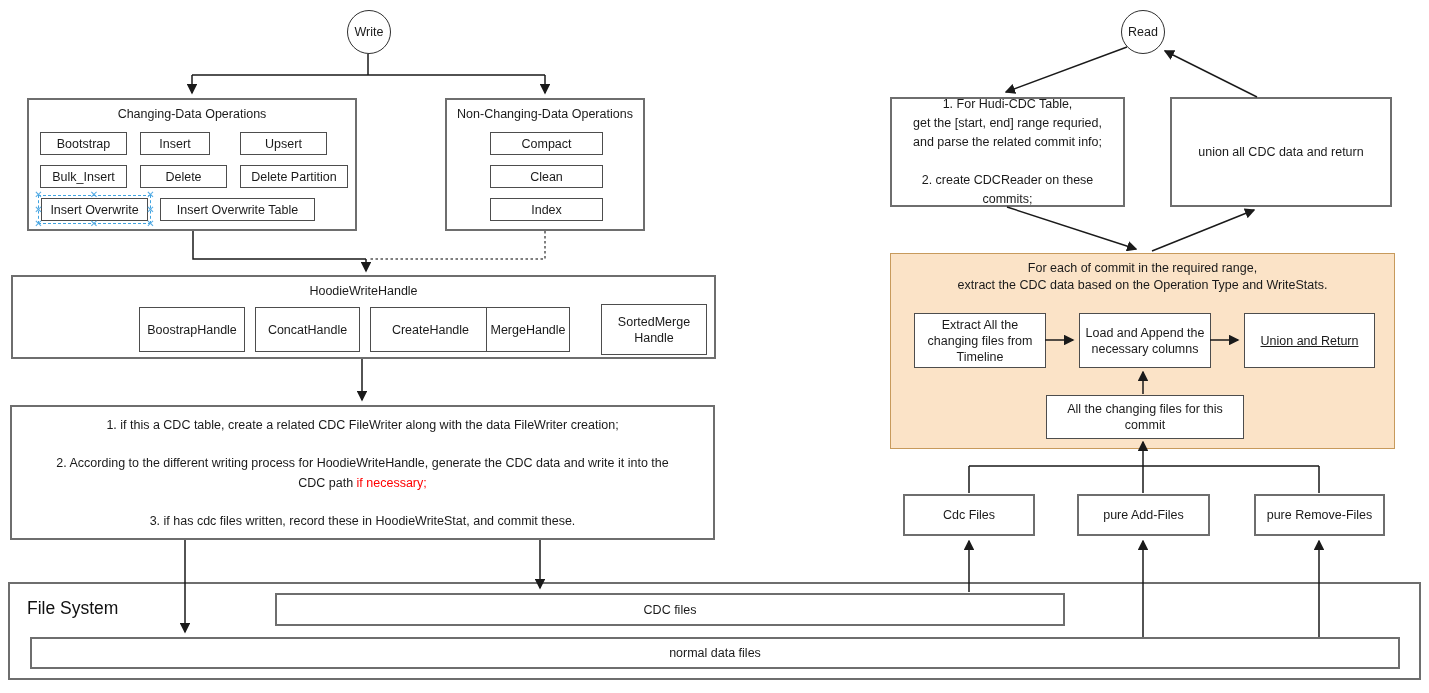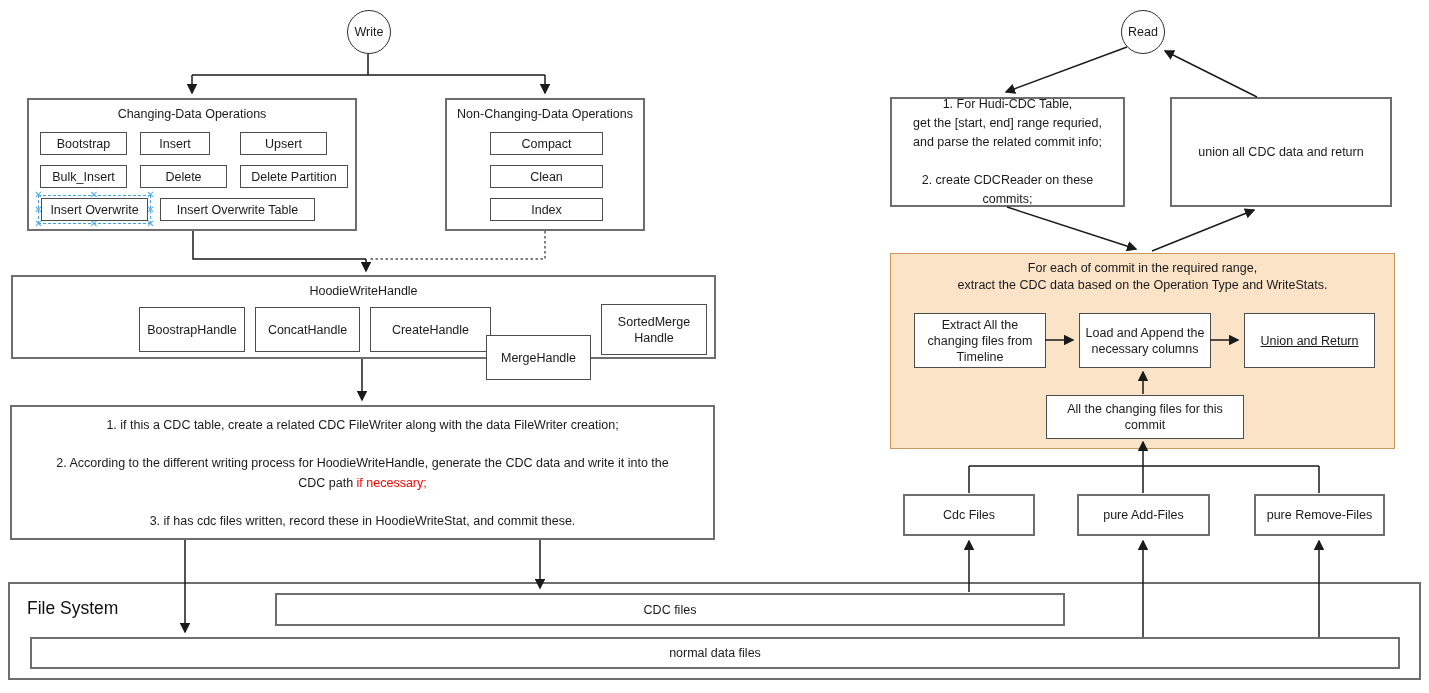--- a/index.html
+++ b/index.html
@@ -94,21 +94,21 @@
     <div class="title">HoodieWriteHandle</div>
     <div class="node" style="left:126px;top:30px;width:106px;height:45px;">
         <span>BoostrapHandle</span>
       </div>
     <div class="node" style="left:242px;top:30px;width:105px;height:45px;">
         <span>ConcatHandle</span>
       </div>
     <div class="node" style="left:357px;top:30px;width:121px;height:45px;">
         <span>CreateHandle</span>
       </div>
-    <div class="node" style="left:473px;top:30px;width:105px;height:45px;margin-top:28px;">
+    <div class="node" style="left:473px;top:30px;width:84px;height:45px;">
         <span>MergeHandle</span>
       </div>
     <div class="node" style="left:588px;top:27px;width:106px;height:51px;padding:15px 12px;">
         <span>SortedMerge Handle</span>
       </div>
   </div>
 
   <div class="node steps-box" style="left:10px;top:405px;width:705px;height:135px;border:2px solid #6e6e6e;">
     <p>1. if this a CDC table, create a related CDC FileWriter along with the data FileWriter creation;</p>
     <p><span>2. According to the different writing process for HoodieWriteHandle, generate the CDC data and write it into the CDC path </span><span class="red">if necessary;</span></p>

